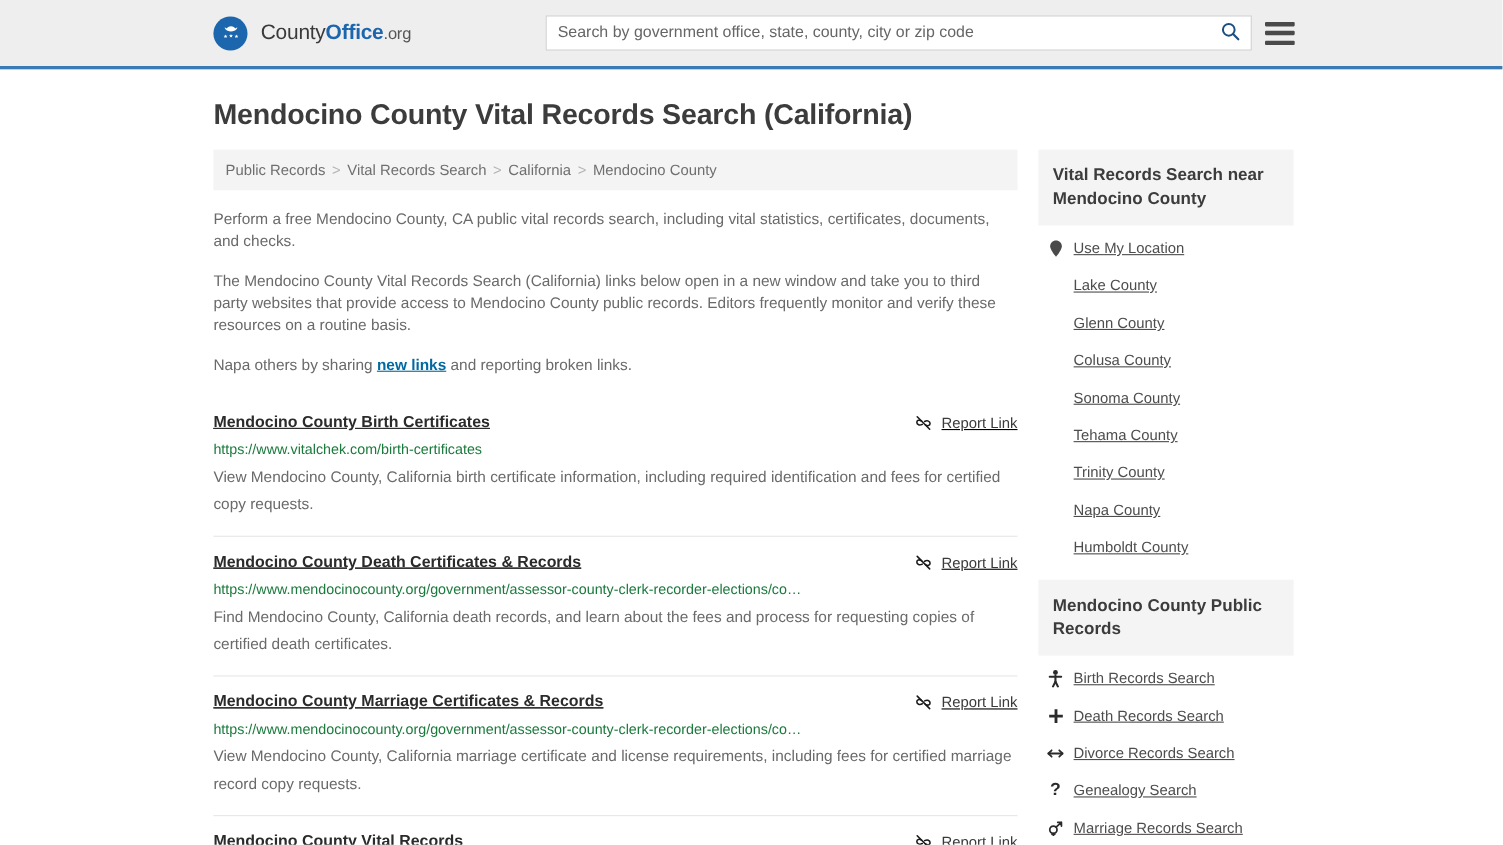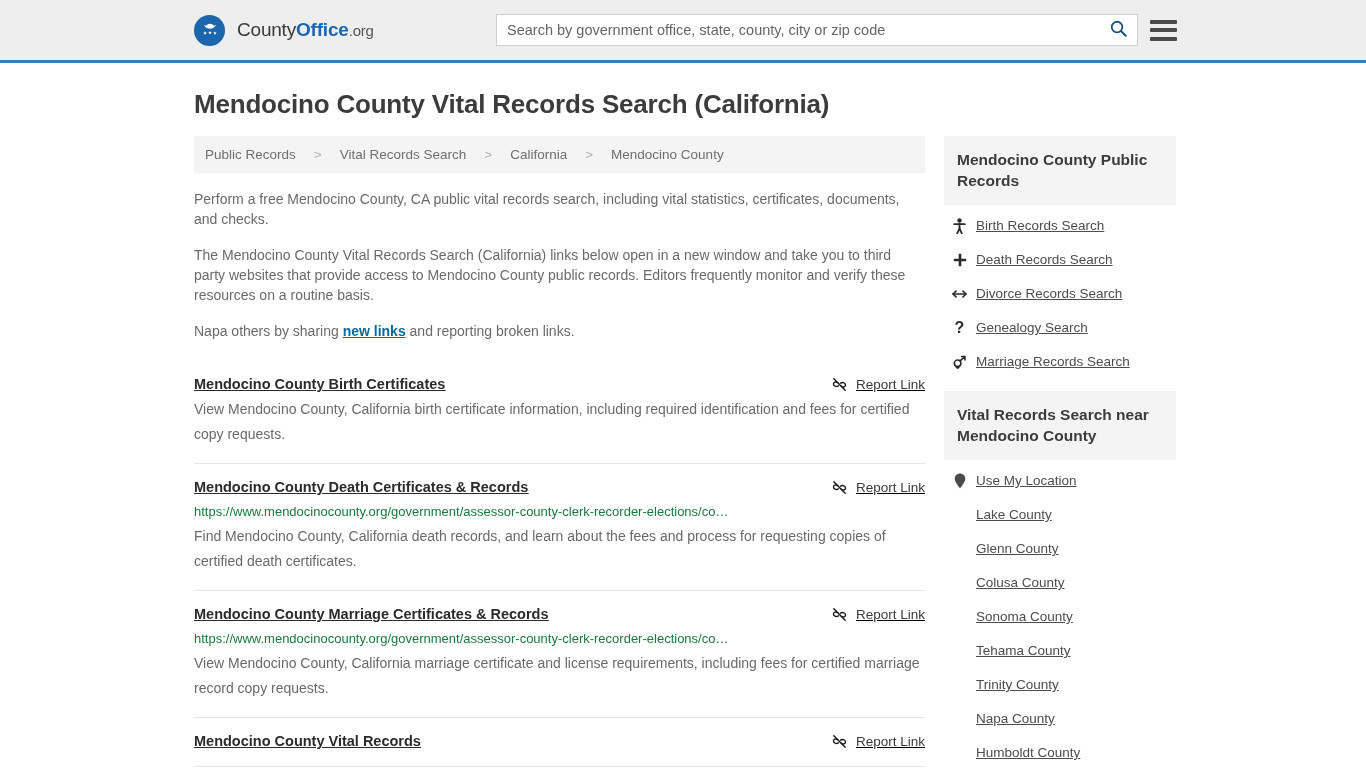--- a/index.html
+++ b/index.html
@@ -116,21 +116,21 @@
 
   
   .breadcrumb {
     background: #f4f4f4;
     padding: 11px 11px;
     font-size: 13.5px;
     color: #6f6f6f;
     display: flex;
     flex-wrap: wrap;
     align-items: center;
-    gap: 12px;
+    gap: 0;
   }
   .breadcrumb a {
     color: #6f6f6f;
     text-decoration: none;
   }
   .breadcrumb .sep {
     color: #b3b3b3;
     margin: 0 6px;
   }
 
@@ -302,20 +302,21 @@
                 <span style="display: flex;">
                   <svg width="17" height="17" viewBox="0 0 24 24" aria-hidden="true">
                     <path d="M4 4 L20 20" stroke="#1a1a1a" stroke-width="2" stroke-linecap="round"></path>
                     <path d="M9.5 9.5 C6.5 7.5 3.5 8.5 3.5 11.2 C3.5 14.2 7 15.8 10.5 13.8" fill="none" stroke="#1a1a1a" stroke-width="2" stroke-linecap="round"></path>
                     <path d="M14.5 14.5 C17.5 16.5 20.5 15.5 20.5 12.8 C20.5 9.8 17 8.2 13.5 10.2" fill="none" stroke="#1a1a1a" stroke-width="2" stroke-linecap="round"></path>
                   </svg>
                 </span>
                 <span class="report-link-label">Report Link</span>
               </div>
             </div>
+            <a class="result-url" href="#">https://www.vitalchek.com/birth-certificates</a>
             <div class="result-desc">View Mendocino County, California birth certificate information, including required identification and fees for certified copy requests.</div>
           </div>
           <div class="result">
             <div class="result-head">
               <a class="result-title" href="#">Mendocino County Death Certificates &amp; Records</a>
               <div class="report-link">
                 <span style="display: flex;">
                   <svg width="17" height="17" viewBox="0 0 24 24" aria-hidden="true">
                     <path d="M4 4 L20 20" stroke="#1a1a1a" stroke-width="2" stroke-linecap="round"></path>
                     <path d="M9.5 9.5 C6.5 7.5 3.5 8.5 3.5 11.2 C3.5 14.2 7 15.8 10.5 13.8" fill="none" stroke="#1a1a1a" stroke-width="2" stroke-linecap="round"></path>
@@ -359,20 +360,66 @@
                 <span class="report-link-label">Report Link</span>
               </div>
             </div>
           </div>
         </div>
     </div>
 
     <div class="col-side">
 
       <section class="panel">
+        <div class="panel-head">Vital Records Search near Mendocino County</div>
+        <div class="panel-list" id="nearby-list">
+            <a class="panel-item" href="#" style="text-decoration: none;">
+              <span class="panel-icon">
+                <svg width="12" height="16" viewBox="0 0 12 16" aria-hidden="true">
+                  <path d="M6 0.6 C2.9 0.6 0.7 2.9 0.7 5.8 C0.7 9.3 6 15.4 6 15.4 C6 15.4 11.3 9.3 11.3 5.8 C11.3 2.9 9.1 0.6 6 0.6 Z" fill="#4a4a4a"></path>
+                </svg>
+              </span>
+              <span class="panel-item-label">Use My Location</span>
+            </a>
+            <a class="panel-item" href="#" style="text-decoration: none;">
+              <span class="panel-icon"></span>
+              <span class="panel-item-label">Lake County</span>
+            </a>
+            <a class="panel-item" href="#" style="text-decoration: none;">
+              <span class="panel-icon"></span>
+              <span class="panel-item-label">Glenn County</span>
+            </a>
+            <a class="panel-item" href="#" style="text-decoration: none;">
+              <span class="panel-icon"></span>
+              <span class="panel-item-label">Colusa County</span>
+            </a>
+            <a class="panel-item" href="#" style="text-decoration: none;">
+              <span class="panel-icon"></span>
+              <span class="panel-item-label">Sonoma County</span>
+            </a>
+            <a class="panel-item" href="#" style="text-decoration: none;">
+              <span class="panel-icon"></span>
+              <span class="panel-item-label">Tehama County</span>
+            </a>
+            <a class="panel-item" href="#" style="text-decoration: none;">
+              <span class="panel-icon"></span>
+              <span class="panel-item-label">Trinity County</span>
+            </a>
+            <a class="panel-item" href="#" style="text-decoration: none;">
+              <span class="panel-icon"></span>
+              <span class="panel-item-label">Napa County</span>
+            </a>
+            <a class="panel-item" href="#" style="text-decoration: none;">
+              <span class="panel-icon"></span>
+              <span class="panel-item-label">Humboldt County</span>
+            </a>
+          </div>
+      </section>
+
+      <section class="panel">
         <div class="panel-head">Mendocino County Public Records</div>
         <div class="panel-list" id="records-list">
             <a class="panel-item" href="#" style="text-decoration: none;">
               <span class="panel-icon">
                 <svg width="13" height="16" viewBox="0 0 13 16" aria-hidden="true">
                   <circle cx="6.5" cy="2.4" r="2.2" fill="#2b2b2b"></circle>
                   <path d="M1.2 6.2 L11.8 6.2" stroke="#2b2b2b" stroke-width="1.8" stroke-linecap="round"></path>
                   <path d="M6.5 5.4 L6.5 11.2" stroke="#2b2b2b" stroke-width="1.9" stroke-linecap="round"></path>
                   <path d="M6.5 10.6 L4.2 15.3 M6.5 10.6 L8.8 15.3" stroke="#2b2b2b" stroke-width="1.8" stroke-linecap="round"></path>
                 </svg>
@@ -406,61 +453,15 @@
                   <circle cx="6" cy="8.4" r="3.5" fill="none" stroke="#2b2b2b" stroke-width="1.7"></circle>
                   <path d="M8.6 5.8 L13.8 1.2 M10.2 1.2 L13.8 1.2 L13.8 4.8" fill="none" stroke="#2b2b2b" stroke-width="1.7" stroke-linecap="round" stroke-linejoin="round"></path>
                   <path d="M6 11.9 L6 14 M4.6 12.9 L7.4 12.9" stroke="#2b2b2b" stroke-width="1.5" stroke-linecap="round"></path>
                 </svg>
               </span>
               <span class="panel-item-label">Marriage Records Search</span>
             </a>
           </div>
       </section>
 
-      <section class="panel">
-        <div class="panel-head">Vital Records Search near Mendocino County</div>
-        <div class="panel-list" id="nearby-list">
-            <a class="panel-item" href="#" style="text-decoration: none;">
-              <span class="panel-icon">
-                <svg width="12" height="16" viewBox="0 0 12 16" aria-hidden="true">
-                  <path d="M6 0.6 C2.9 0.6 0.7 2.9 0.7 5.8 C0.7 9.3 6 15.4 6 15.4 C6 15.4 11.3 9.3 11.3 5.8 C11.3 2.9 9.1 0.6 6 0.6 Z" fill="#4a4a4a"></path>
-                </svg>
-              </span>
-              <span class="panel-item-label">Use My Location</span>
-            </a>
-            <a class="panel-item" href="#" style="text-decoration: none;">
-              <span class="panel-icon"></span>
-              <span class="panel-item-label">Lake County</span>
-            </a>
-            <a class="panel-item" href="#" style="text-decoration: none;">
-              <span class="panel-icon"></span>
-              <span class="panel-item-label">Glenn County</span>
-            </a>
-            <a class="panel-item" href="#" style="text-decoration: none;">
-              <span class="panel-icon"></span>
-              <span class="panel-item-label">Colusa County</span>
-            </a>
-            <a class="panel-item" href="#" style="text-decoration: none;">
-              <span class="panel-icon"></span>
-              <span class="panel-item-label">Sonoma County</span>
-            </a>
-            <a class="panel-item" href="#" style="text-decoration: none;">
-              <span class="panel-icon"></span>
-              <span class="panel-item-label">Tehama County</span>
-            </a>
-            <a class="panel-item" href="#" style="text-decoration: none;">
-              <span class="panel-icon"></span>
-              <span class="panel-item-label">Trinity County</span>
-            </a>
-            <a class="panel-item" href="#" style="text-decoration: none;">
-              <span class="panel-icon"></span>
-              <span class="panel-item-label">Napa County</span>
-            </a>
-            <a class="panel-item" href="#" style="text-decoration: none;">
-              <span class="panel-icon"></span>
-              <span class="panel-item-label">Humboldt County</span>
-            </a>
-          </div>
-      </section>
-
     </div>
   </div>
 </div>
 
 </body></html>

